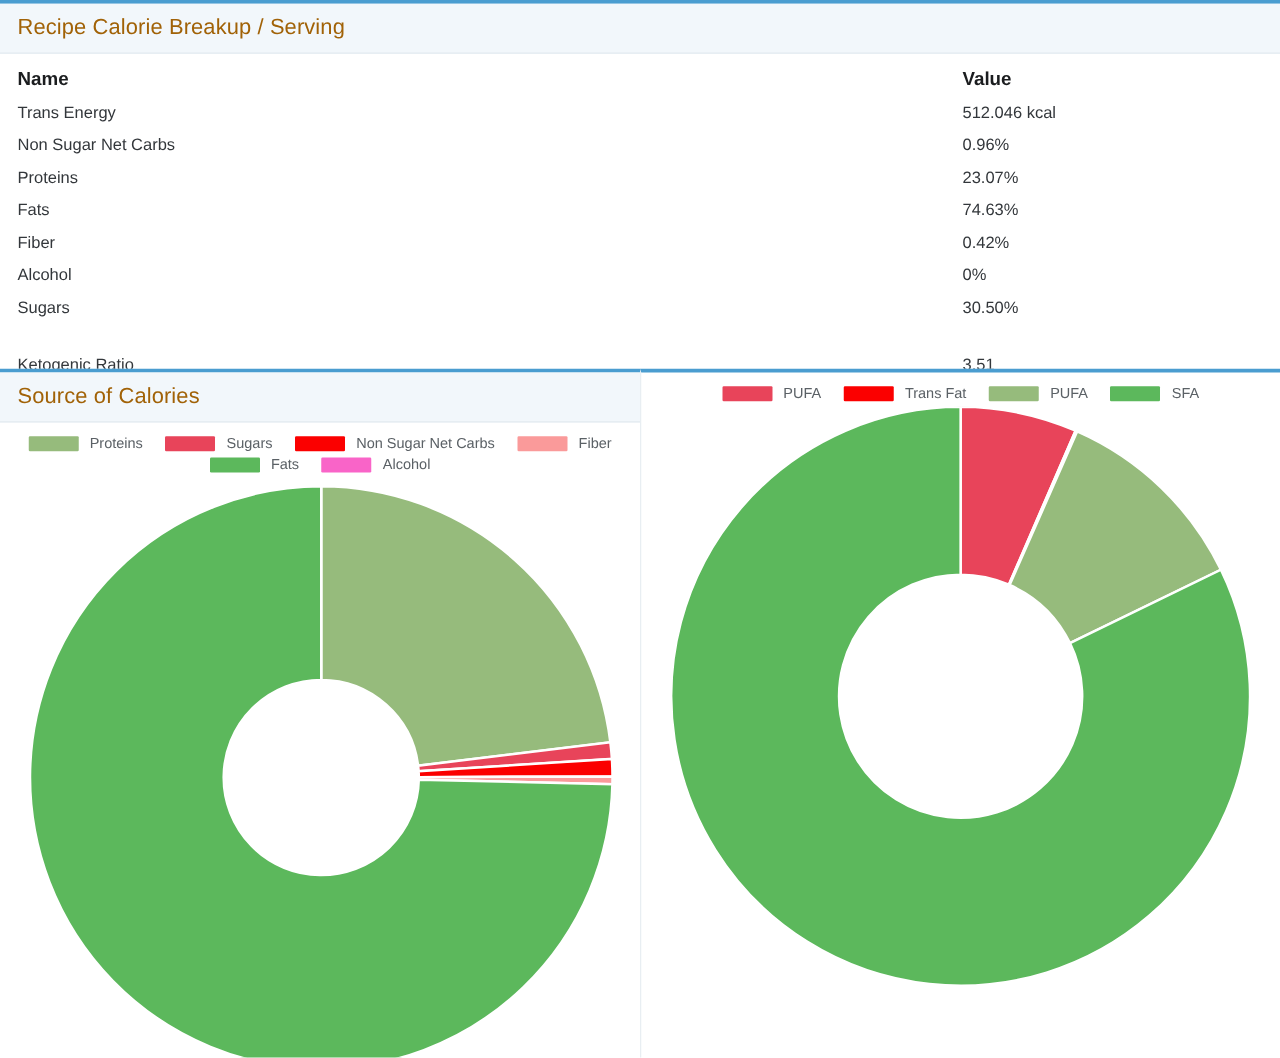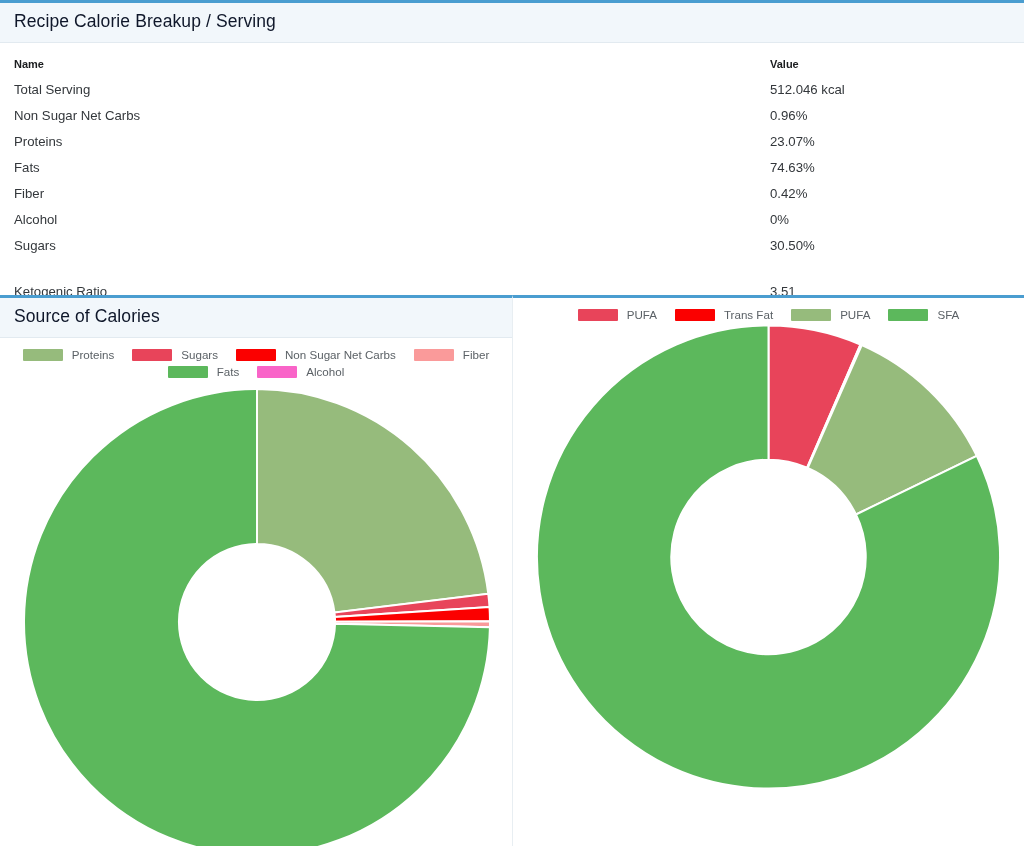--- a/index.html
+++ b/index.html
@@ -13,39 +13,39 @@
 
   
   .panel { border-top: 3px solid #4a9dd0; background: #fff; }
 
   .panel-head {
     background: #f2f7fb;
     border-bottom: 1px solid #e2eaf0;
     padding: 8px 14px 10px 14px;
   }
   .panel-title {
-    color: #0f172a;
+    color: #a16207;
     font-size: 17.5px;
     font-weight: 400;
     letter-spacing: .1px;
     white-space: nowrap;
   }
 
   
   .table-section { height: 295px; }
   .kv-table { width: 100%; border-collapse: collapse; }
   .kv-table th, .kv-table td {
     text-align: left;
     font-size: 13.2px;
     color: #33373b;
     padding: 4px 0 4px 0;
     font-weight: 400;
     line-height: 18px;
   }
-  .kv-table th { font-weight: 700; color: #1b1d1f; font-size: 11px; }
+  .kv-table th { font-weight: 700; color: #1b1d1f; font-size: 15px; }
   .kv-table .col-name { width: 770px; padding-left: 14px; }
   .kv-table .col-val  { width: auto; }
   .kv-wrap { padding-top: 8px; }
   .spacer-row td { height: 20px; padding: 0; }
 
   
   .charts-row { display: flex; width: 1024px; }
   .chart-panel { width: 512px; position: relative; }
   .chart-panel.right { border-left: 1px solid #e8eef2; }
 
@@ -78,21 +78,21 @@
     <div class="kv-wrap">
       <table class="kv-table">
         <thead>
           <tr>
             <th class="col-name">Name</th>
             <th class="col-val">Value</th>
           </tr>
         </thead>
         <tbody>
           <tr>
-            <td class="col-name">Total Serving</td>
+            <td class="col-name">Trans Energy</td>
             <td class="col-val">512.046 kcal</td>
           </tr>
           <tr>
             <td class="col-name">Non Sugar Net Carbs</td>
             <td class="col-val">0.96%</td>
           </tr>
           <tr>
             <td class="col-name">Proteins</td>
             <td class="col-val">23.07%</td>
           </tr>

